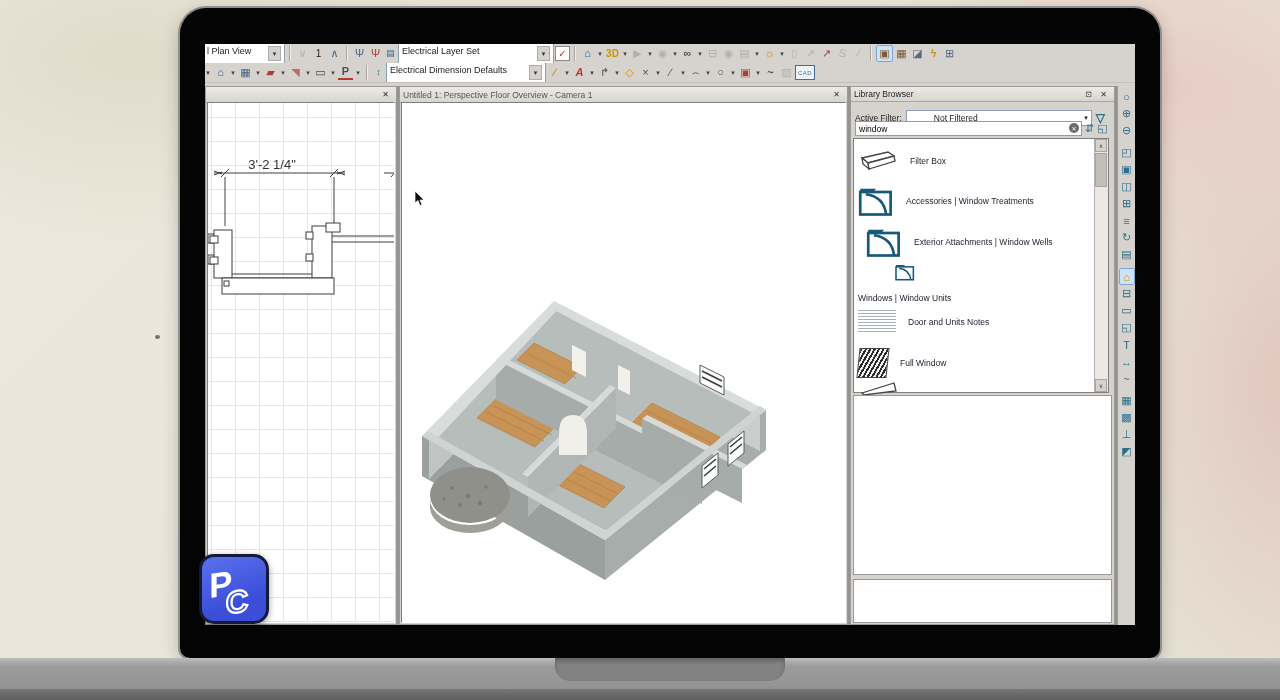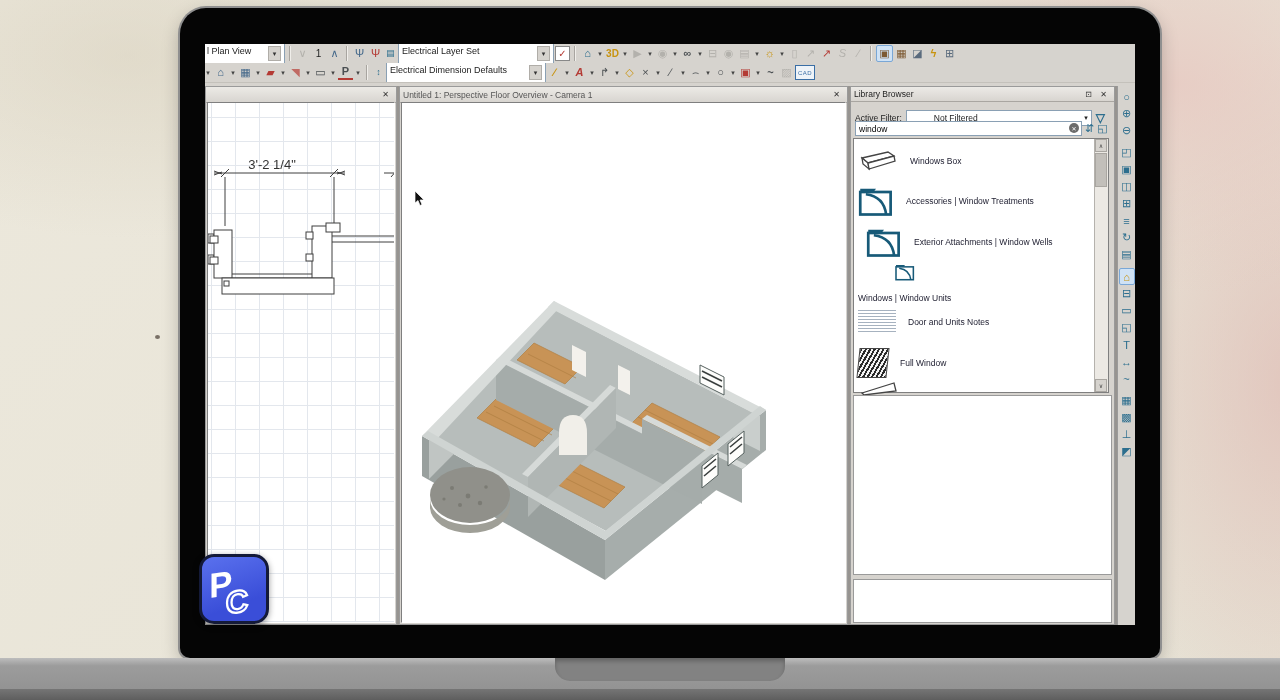--- a/index.html
+++ b/index.html
@@ -322,21 +322,21 @@
     </div>
 
     <div class="lib-list">
 
       <div class="lib-item" style="top:2px;">
         <svg width="40" height="26" viewBox="0 0 40 26">
           <polygon points="4,10 30,4 36,8 10,15" fill="#fff" stroke="#444" stroke-width="1.3"></polygon>
           <polygon points="4,10 10,15 11,21 5,16" fill="#fff" stroke="#444" stroke-width="1.3"></polygon>
           <polygon points="10,15 36,8 37,13 11,21" fill="#fff" stroke="#444" stroke-width="1.3"></polygon>
         </svg>
-        <span class="lib-label">Windows Box</span>
+        <span class="lib-label">Filter Box</span>
       </div>
 
       <div class="lib-item" style="top:42px;align-items:center;">
         <svg width="36" height="32" viewBox="0 0 32 28">
           <polygon points="2,7 13,7 16,3 2,3" fill="#175a78"></polygon>
           <rect x="2" y="6" width="27" height="20" fill="#fff" stroke="#175a78" stroke-width="2.4"></rect>
           <path d="M7 8 Q23 10 25 26" fill="none" stroke="#175a78" stroke-width="2.4"></path>
         </svg>
         <span class="lib-label">Accessories | Window Treatments</span>
       </div>

